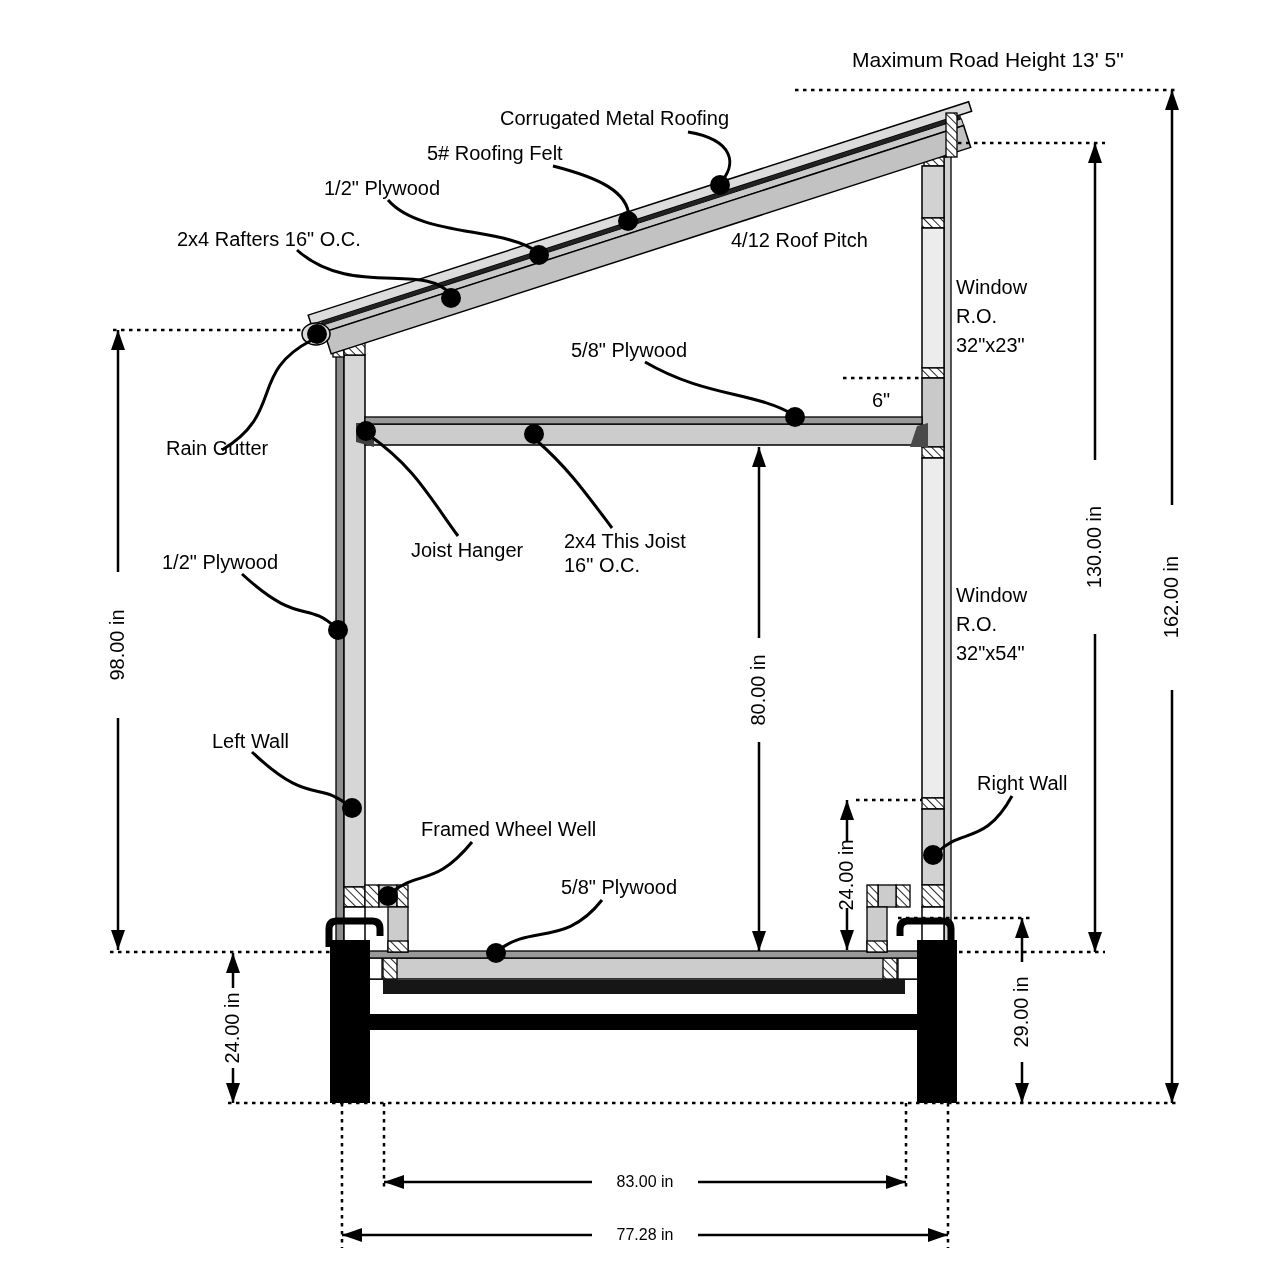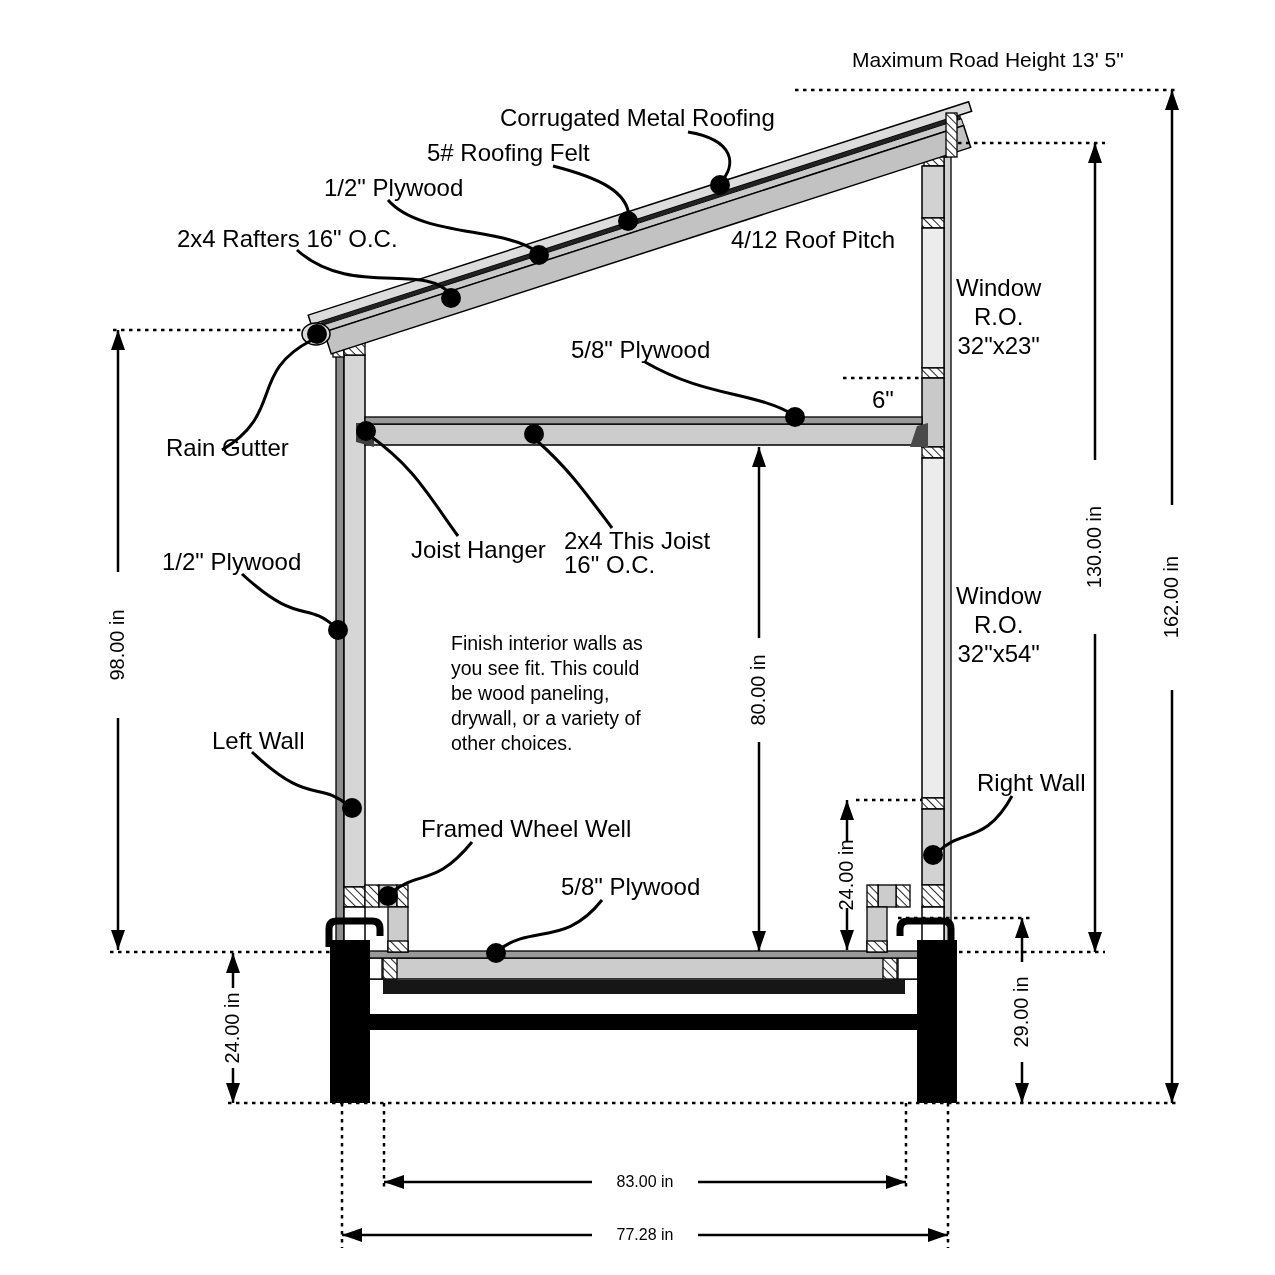--- a/index.html
+++ b/index.html
@@ -1,22 +1,22 @@
 <!DOCTYPE html>
 <html><head>
 <meta charset="utf-8">
 <style>
   html,body{margin:0;padding:0;background:#fff;}
   #stage{position:relative;width:1275px;height:1275px;background:#fff;overflow:hidden;
          font-family:"Liberation Sans","DejaVu Sans",sans-serif;color:#000;}
   #drawing{position:absolute;left:0;top:0;}
-  .lbl{position:absolute;white-space:nowrap;font-size:24px;line-height:24px;}
+  .lbl{position:absolute;white-space:nowrap;font-size:20px;line-height:24px;}
   .lbl-big{font-size:21px;}
   .note{font-size:19.5px;line-height:25px;}
-  .winlbl{line-height:29px;text-align:center;}
+  .winlbl{line-height:29px;}
   .dim{position:absolute;white-space:nowrap;font-size:16px;transform:translate(-50%,-50%);}
   .dim-v{position:absolute;white-space:nowrap;font-size:20px;transform:translate(-50%,-50%) rotate(-90deg);}
 </style>
 </head>
 <body>
 
 <div id="stage">
 
 <svg id="drawing" width="1275" height="1275" viewBox="0 0 1275 1275">
   <defs>
@@ -211,27 +211,20 @@
 </div>
 
 <div class="lbl" style="left:162px;top:550px">1/2" Plywood</div>
 
 <div class="lbl winlbl" style="left:956px;top:581px">
   <div>Window</div>
   <div>R.O.</div>
   <div>32"x54"</div>
 </div>
 
-<div class="lbl note" style="left:451px;top:631px">
-  <div>Finish interior walls as</div>
-  <div>you see fit. This could</div>
-  <div>be wood paneling,</div>
-  <div>drywall, or a variety of</div>
-  <div>other choices.</div>
-</div>
 
 <div class="lbl" style="left:212px;top:729px">Left Wall</div>
 <div class="lbl" style="left:977px;top:771px">Right Wall</div>
 <div class="lbl" style="left:421px;top:817px">Framed Wheel Well</div>
 <div class="lbl" style="left:561px;top:875px">5/8" Plywood</div>
 
 <div class="dim-v" style="left:117px;top:645px">98.00 in</div>
 <div class="dim-v" style="left:758px;top:690px">80.00 in</div>
 <div class="dim-v" style="left:846px;top:875px">24.00 in</div>
 <div class="dim-v" style="left:232px;top:1028px">24.00 in</div>

